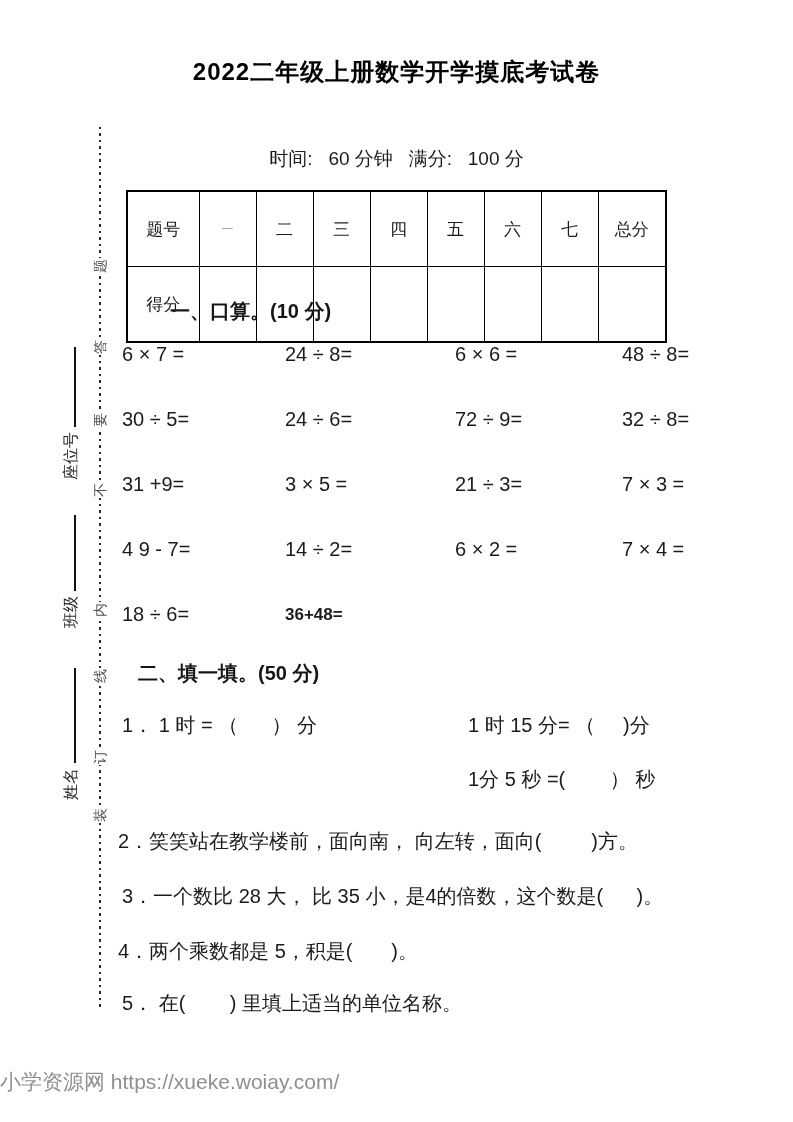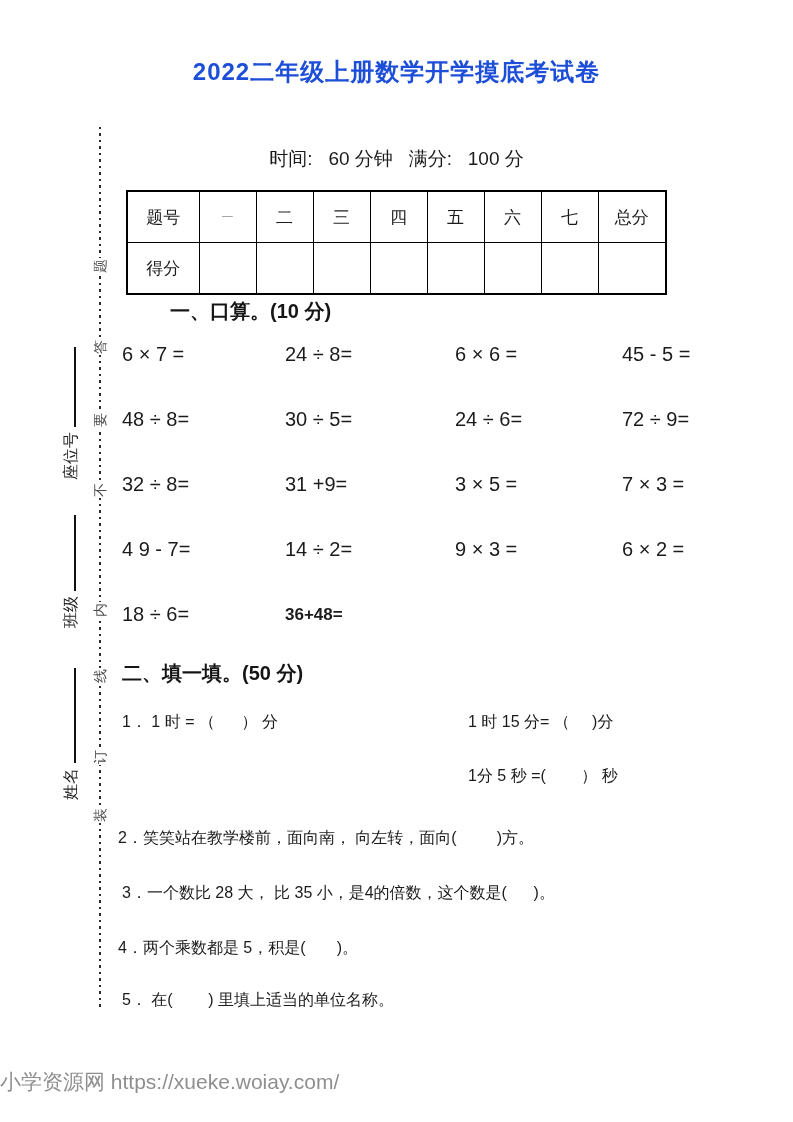--- a/index.html
+++ b/index.html
@@ -10,63 +10,63 @@
     height: 1122px;
     background: #ffffff;
     overflow: hidden;
   }
   .pre { white-space: pre; }
 
   
   .title {
     position: absolute; top: 56px; left: 0; right: 0;
     margin: 0; text-align: center;
-    font-size: 24px; font-weight: bold; color: #1d4ed8;
+    font-size: 24px; font-weight: bold; color: #000000;
     letter-spacing: 1px;
   }
   .meta {
     position: absolute; top: 146px; left: 0; right: 0;
     text-align: center; font-size: 19px; color: #1b1b1b;
   }
 
   
   .score-table {
     position: absolute; top: 190px; left: 126px;
     width: 541px; border-collapse: collapse; table-layout: fixed;
     border: 2px solid #000;
   }
   .score-table td {
     border: 1px solid #000;
     height: 50px; text-align: center;
-    font-size: 17px; color: #1b1b1b; padding: 0;
+    font-size: 17px; color: #1b1b1b; padding: 12px;
   }
   .score-table tr:first-child td:nth-child(2) { color: #8a8a8a; font-size: 12px; }
 
   
   .sec-heading {
     position: absolute; margin: 0;
     font-size: 20px; font-weight: bold; color: #151515;
   }
   .sec1 { top: 298px; left: 122px; margin-left: 48px; }
-  .sec2 { top: 660px; left: 122px; }
+  .sec2 { top: 660px; left: 138px; }
 
   
   .problems {
     position: absolute; top: 343px; left: 122px; width: 590px;
     display: grid;
     grid-template-columns: 163px 170px 167px 1fr;
     grid-auto-rows: 65px;
     font-size: 20px; color: #1b1b1b;
   }
   .problem-item { white-space: pre; }
   .problem-item.small { font-size: 17px; padding-top: 2px; font-weight: bold; }
 
   
   .q-line {
-    position: absolute; font-size: 16px; color: #1b1b1b; white-space: pre;
+    position: absolute; font-size: 20px; color: #1b1b1b; white-space: pre;
   }
 
   
   .footer {
     position: absolute; top: 1068px; left: 0; right: 0;
     text-align: left; font-size: 21px; color: #8f8f8f;
   }
 
   
   .dotted-line {
@@ -154,33 +154,33 @@
         <td></td>
       </tr>
     </tbody>
   </table>
 
   <h2 class="sec-heading sec1">一、口算。(10 分)</h2>
   <div class="problems">
     <div class="problem-item">6 × 7 =</div>
     <div class="problem-item">24 ÷ 8=</div>
     <div class="problem-item">6 × 6 =</div>
-    <div class="problem-item">45 - 5 =</div>
     <div class="problem-item">48 ÷ 8=</div>
     <div class="problem-item">30 ÷ 5=</div>
     <div class="problem-item">24 ÷ 6=</div>
     <div class="problem-item">72 ÷ 9=</div>
     <div class="problem-item">32 ÷ 8=</div>
     <div class="problem-item">31 +9=</div>
     <div class="problem-item">3 × 5 =</div>
+    <div class="problem-item">21 ÷ 3=</div>
     <div class="problem-item">7 × 3 =</div>
     <div class="problem-item">4 9 - 7=</div>
     <div class="problem-item">14 ÷ 2=</div>
-    <div class="problem-item">9 × 3 =</div>
     <div class="problem-item">6 × 2 =</div>
+    <div class="problem-item">7 × 4 =</div>
     <div class="problem-item">18 ÷ 6=</div>
     <div class="problem-item small">36+48=</div>
   </div>
 
   <h2 class="sec-heading sec2">二、填一填。(50 分)</h2>
   <div class="q-line" style="top:712px; left:122px">1． 1 时 = （      ） 分</div>
   <div class="q-line" style="top:712px; left:468px">1 时 15 分= （     )分</div>
   <div class="q-line" style="top:766px; left:468px">1分 5 秒 =(        ） 秒</div>
   <div class="q-line" style="top:828px; left:118px">2．笑笑站在教学楼前，面向南， 向左转，面向(         )方。</div>
   <div class="q-line" style="top:883px; left:122px">3．一个数比 28 大， 比 35 小，是4的倍数，这个数是(      )。</div>

